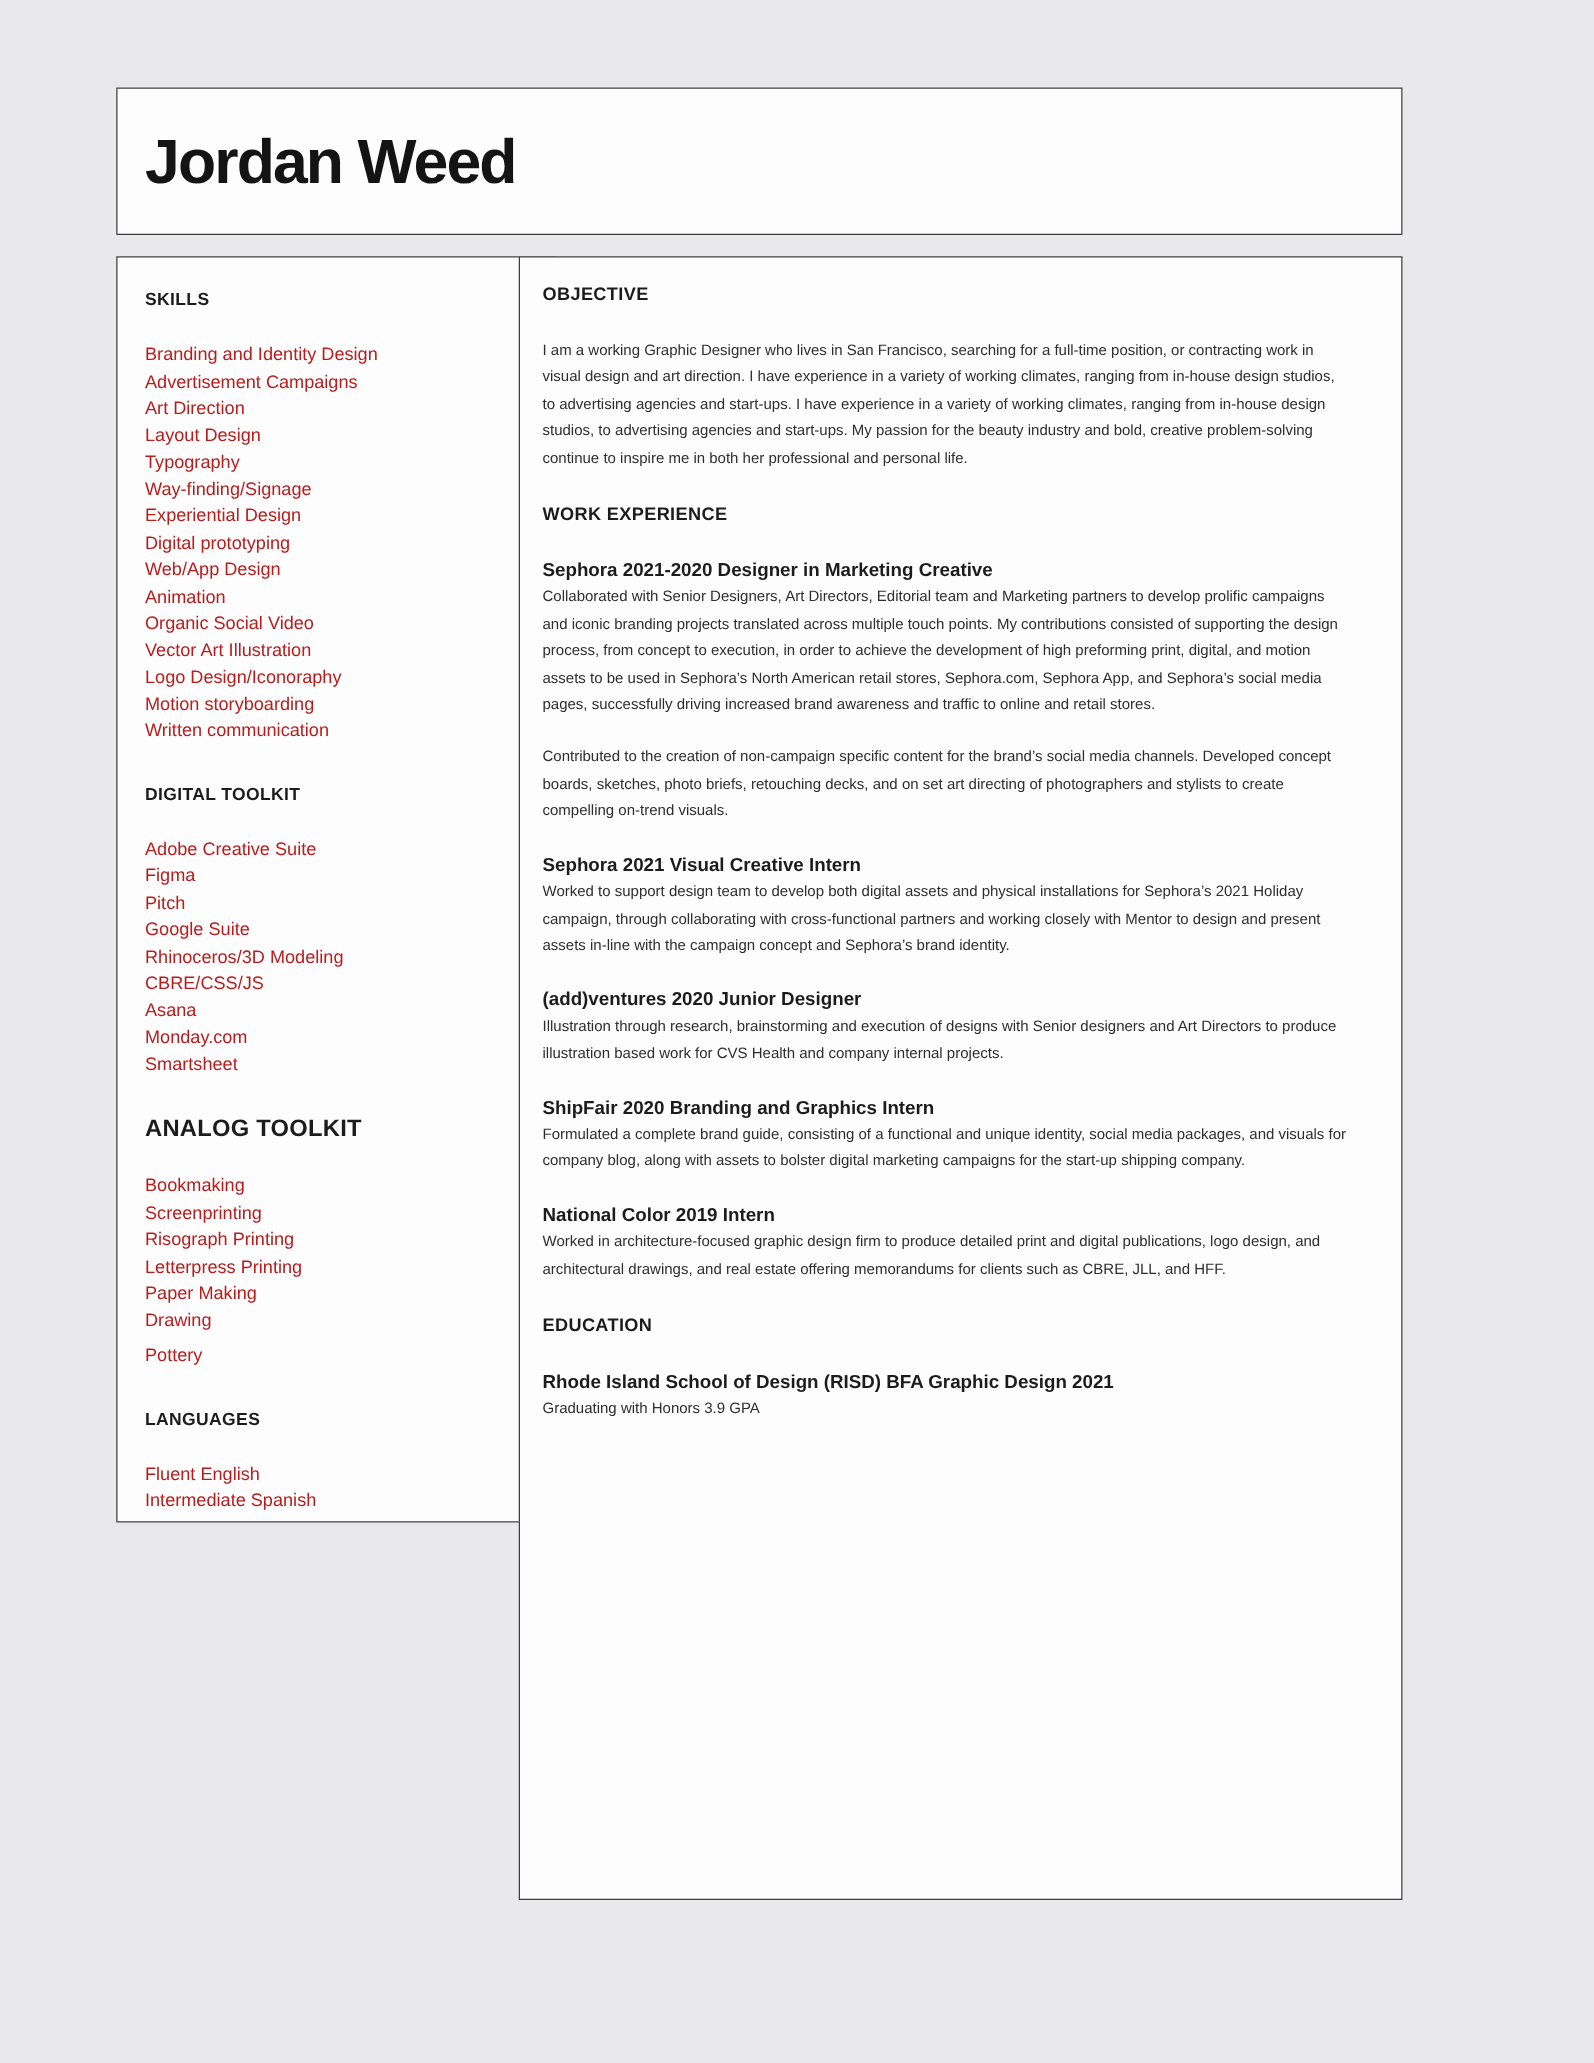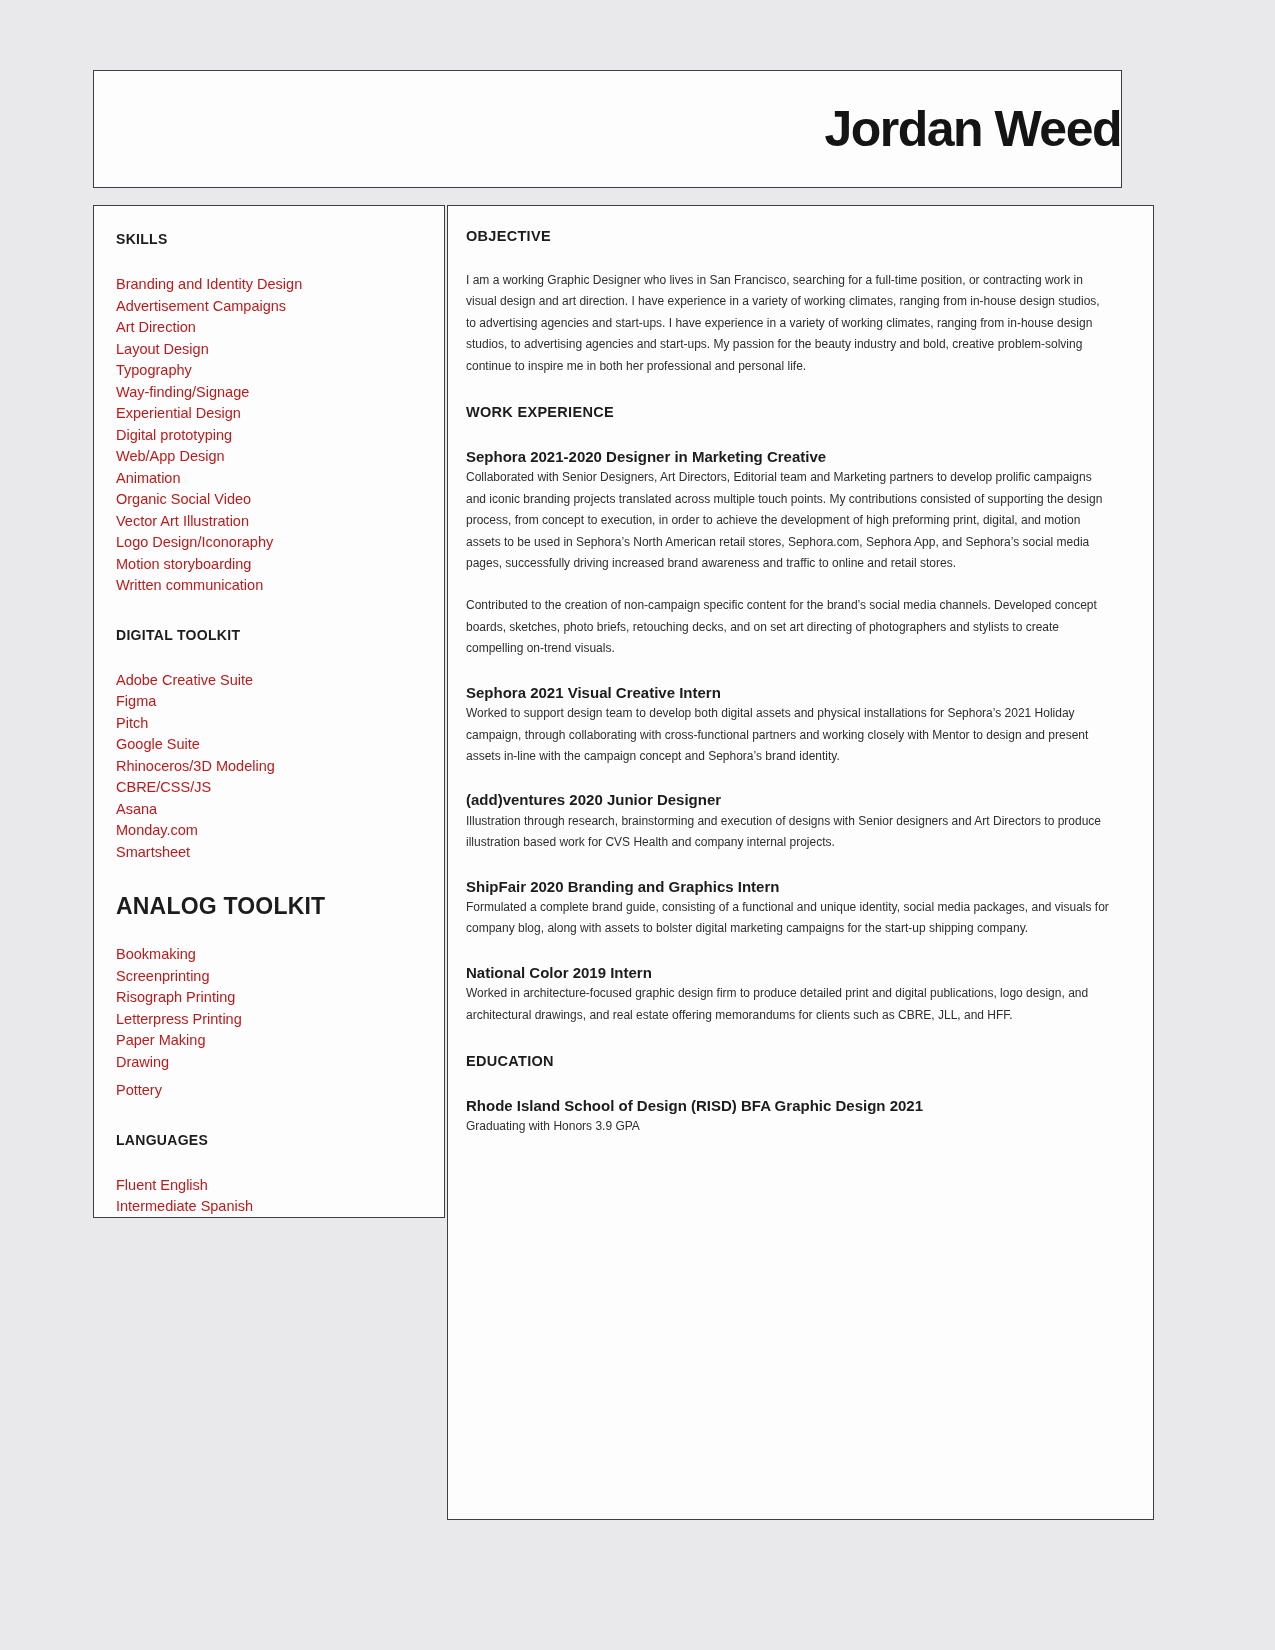--- a/index.html
+++ b/index.html
@@ -19,21 +19,21 @@
   .box {
     position: absolute;
     background: #fdfdfd;
     border: 1px solid #3e3e3e;
     box-sizing: border-box;
   }
   
   .header-box {
     left: 93px; top: 70px;
     width: 1029px; height: 118px;
-    display: flex; align-items: center; justify-content: flex-end;
+    display: flex; align-items: center;
   }
   .name {
     margin: 0 0 0 22px;
     font-size: 50px;
     font-weight: 700;
     letter-spacing: -1.5px;
     color: #141414;
   }
   
   .sidebar-box {
@@ -43,40 +43,39 @@
   }
   .side-section { margin: 0 0 30px 0; }
   .side-heading {
     font-size: 14px;
     font-weight: 700;
     letter-spacing: 0.3px;
     color: #1c1c1c;
     margin: 0 0 27px 0;
   }
   .side-heading-large {
-    font-size: 23px;
+    font-size: 19px;
     font-weight: 700;
     letter-spacing: 0.2px;
     color: #1c1c1c;
     margin: 16px 0 24px 0;
   }
   .side-list {
     list-style: none;
     margin: 0; padding: 0;
     font-size: 14.5px;
     line-height: 21.5px;
     color: #b91c1c;
   }
   .side-list li.gap-top { margin-top: 7px; }
   
   .main-box {
     left: 415px; top: 205px;
     width: 707px; height: 1315px;
     padding: 22px 42px 0 18px;
-    margin-left: 32px;
   }
   .main-heading {
     font-size: 14.5px;
     font-weight: 700;
     letter-spacing: 0.3px;
     color: #1c1c1c;
     margin: 0 0 26px 0;
   }
   .main-section { margin: 0 0 27px 0; }
   .body-text {

